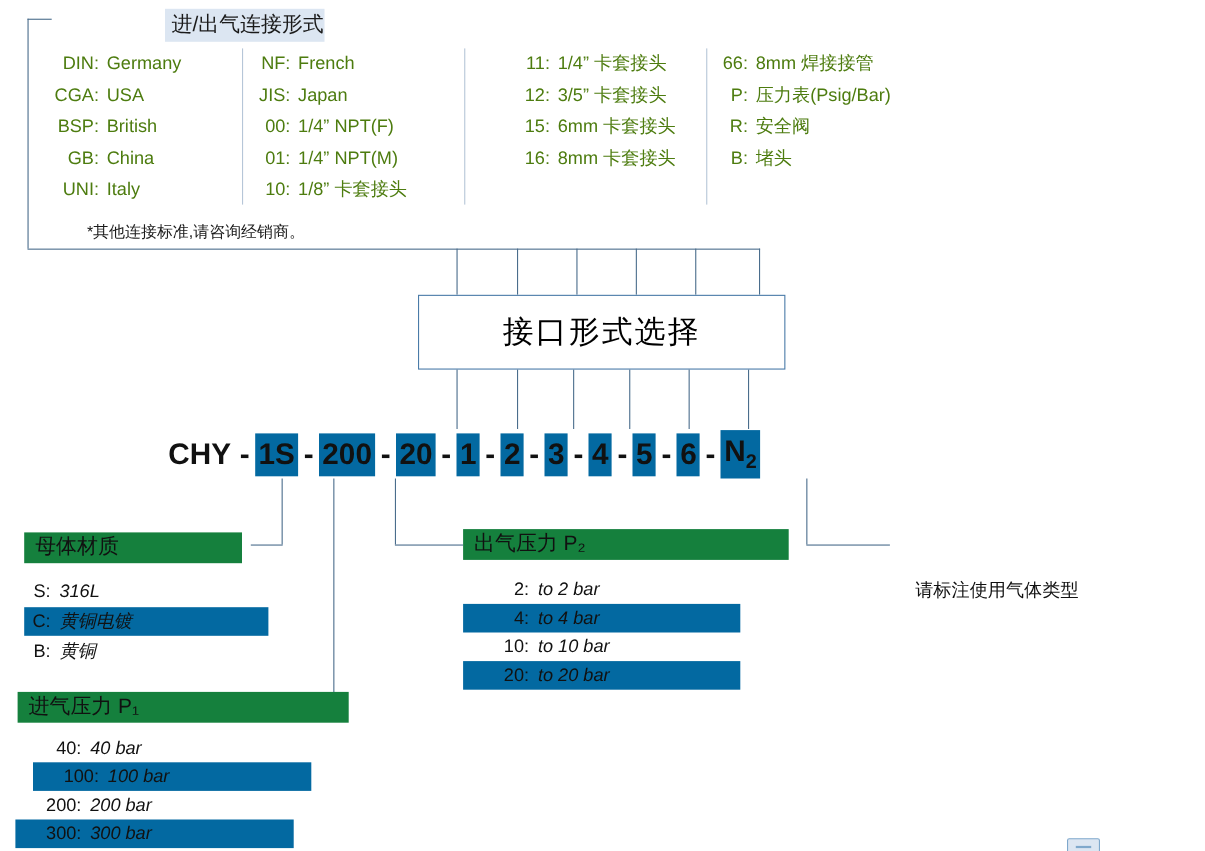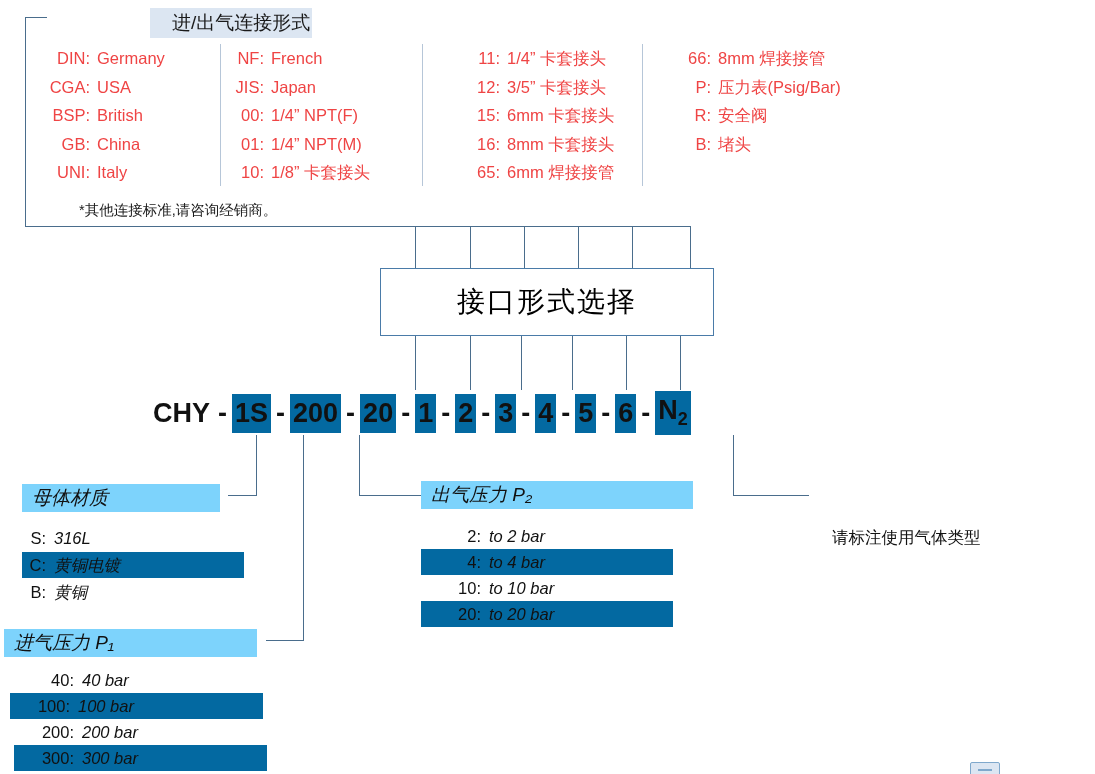--- a/index.html
+++ b/index.html
@@ -13,35 +13,35 @@
 
   .line-h, .line-v { position: absolute; background: #4a6d8c; }
   .line-h { height: 1px; }
   .line-v { width: 1px; }
 
   .hl { background: #0369a1; }
 
   
   #top-panel { position: absolute; left: 24px; top: 8px; width: 700px; height: 220px; }
   #top-title {
-    position: absolute; left: 126px; top: 0px; width: 162px; height: 30px;
+    position: absolute; left: 126px; top: 0px; width: 145px; height: 30px;
     background: #dce6f2; color: #1a1a1a;
-    font-size: 19px; line-height: 30px; padding-left: 22px; white-space: nowrap;
+    font-size: 19px; line-height: 30px; padding-left: 6px; white-space: nowrap;
   }
   .col { position: absolute; top: 36px; }
-  .row { height: 28.5px; line-height: 28.5px; font-size: 16.5px; color: #ef4444; white-space: nowrap; }
+  .row { height: 28.5px; line-height: 28.5px; font-size: 16.5px; color: #4d7c0f; white-space: nowrap; }
   .row .k { display: inline-block; text-align: right; }
   .row .v { display: inline-block; padding-left: 7px; }
   #col1 { left: 20px; }
   #col1 .k { width: 46px; }
   #col2 { left: 208px; }
   #col2 .k { width: 32px; }
   #col3 { left: 412px; }
   #col3 .k { width: 26px; margin-left: 38px; }
-  #col4 { left: 630px; margin-left: 31px; }
+  #col4 { left: 630px; }
   #col4 .k { width: 26px; }
   .vdiv { position: absolute; top: 36px; width: 1px; height: 142px; background: #b6c6d8; }
   #note {
     position: absolute; left: 55px; top: 193px;
     font-size: 14.5px; color: #1a1a1a; white-space: nowrap;
   }
 
   
   #center-box {
     position: absolute; left: 380px; top: 268px; width: 334px; height: 68px;
@@ -56,22 +56,22 @@
     display: flex; align-items: center;
     font-size: 27px; font-weight: bold; color: #111;
     white-space: nowrap;
   }
   #code-line .seg { padding: 4px 3px; }
   #code-line .dash { padding: 4px 5px; }
   #code-line .sub { font-size: 18px; vertical-align: sub; }
 
   
   .grp-title {
-    position: absolute; background: #7dd3fc; color: #111;
-    font-size: 19px; line-height: 28px; padding-left: 10px; white-space: nowrap; font-style: italic;
+    position: absolute; background: #15803d; color: #111;
+    font-size: 19px; line-height: 28px; padding-left: 10px; white-space: nowrap;
   }
   .grp-row {
     position: absolute; font-size: 16.5px; line-height: 26px; color: #111;
     white-space: nowrap;
   }
   .grp-row .k { display: inline-block; text-align: right; }
   .grp-row .v { display: inline-block; padding-left: 8px; font-style: italic; }
 
   
   #corner-widget {
@@ -103,21 +103,20 @@
         <div class="row"><span class="k">JIS:</span><span class="v">Japan</span></div>
         <div class="row"><span class="k">00:</span><span class="v">1/4” NPT(F)</span></div>
         <div class="row"><span class="k">01:</span><span class="v">1/4” NPT(M)</span></div>
         <div class="row"><span class="k">10:</span><span class="v">1/8” 卡套接头</span></div>
       </div>
     <div class="col" id="col3">
         <div class="row"><span class="k">11:</span><span class="v">1/4” 卡套接头</span></div>
         <div class="row"><span class="k">12:</span><span class="v">3/5” 卡套接头</span></div>
         <div class="row"><span class="k">15:</span><span class="v">6mm 卡套接头</span></div>
         <div class="row"><span class="k">16:</span><span class="v">8mm 卡套接头</span></div>
-        <div class="row"><span class="k">65:</span><span class="v">6mm 焊接接管</span></div>
       </div>
     <div class="col" id="col4">
         <div class="row"><span class="k">66:</span><span class="v">8mm 焊接接管</span></div>
         <div class="row"><span class="k">P:</span><span class="v">压力表(Psig/Bar)</span></div>
         <div class="row"><span class="k">R:</span><span class="v">安全阀</span></div>
         <div class="row"><span class="k">B:</span><span class="v">堵头</span></div>
       </div>
 
     <div class="vdiv" style="left:196px"></div>
     <div class="vdiv" style="left:398px"></div>
@@ -184,29 +183,29 @@
   <div class="line-v" style="left:733px; top:435px; height:60px;"></div>
   <div class="line-h" style="left:733px; top:495px; width:76px;"></div>
 
   <div class="grp-title" style="left:22px; top:484px; width:198px;">母体材质</div>
   <div id="body-material-rows">
       <div class="grp-row" style="left: 22px; top: 525px; width: 222px;"><span class="k" style="width: 24px;">S:</span><span class="v">316L</span></div>
       <div class="grp-row hl" style="left: 22px; top: 552px; width: 222px;"><span class="k" style="width: 24px;">C:</span><span class="v">黄铜电镀</span></div>
       <div class="grp-row" style="left: 22px; top: 579px; width: 222px;"><span class="k" style="width: 24px;">B:</span><span class="v">黄铜</span></div>
     </div>
 
-  <div class="grp-title" style="left:4px; top:629px; width:253px; font-size:19px;">进气压力 P₁</div>
+  <div class="grp-title" style="left:16px; top:629px; width:301px; font-size:19px;">进气压力 P₁</div>
   <div id="inlet-pressure-rows">
       <div class="grp-row" style="left: 14px; top: 667px; width: 253px;"><span class="k" style="width: 60px;">40:</span><span class="v">40 bar</span></div>
-      <div class="grp-row hl" style="left: 10px; top: 693px; width: 253px;"><span class="k" style="width: 60px;">100:</span><span class="v">100 bar</span></div>
+      <div class="grp-row hl" style="left: 30px; top: 693px; width: 253px;"><span class="k" style="width: 60px;">100:</span><span class="v">100 bar</span></div>
       <div class="grp-row" style="left: 14px; top: 719px; width: 253px;"><span class="k" style="width: 60px;">200:</span><span class="v">200 bar</span></div>
       <div class="grp-row hl" style="left: 14px; top: 745px; width: 253px;"><span class="k" style="width: 60px;">300:</span><span class="v">300 bar</span></div>
     </div>
 
-  <div class="grp-title" style="left:421px; top:481px; width:272px;">出气压力 P₂</div>
+  <div class="grp-title" style="left:421px; top:481px; width:296px;">出气压力 P₂</div>
   <div id="outlet-pressure-rows">
       <div class="grp-row" style="left: 421px; top: 523px; width: 252px;"><span class="k" style="width: 60px;">2:</span><span class="v">to 2 bar</span></div>
       <div class="grp-row hl" style="left: 421px; top: 549px; width: 252px;"><span class="k" style="width: 60px;">4:</span><span class="v">to 4 bar</span></div>
       <div class="grp-row" style="left: 421px; top: 575px; width: 252px;"><span class="k" style="width: 60px;">10:</span><span class="v">to 10 bar</span></div>
       <div class="grp-row hl" style="left: 421px; top: 601px; width: 252px;"><span class="k" style="width: 60px;">20:</span><span class="v">to 20 bar</span></div>
     </div>
 
   <div class="grp-row" style="left:832px; top:524px; font-size:16.5px;">请标注使用气体类型</div>
 
   <div id="corner-widget"></div>

